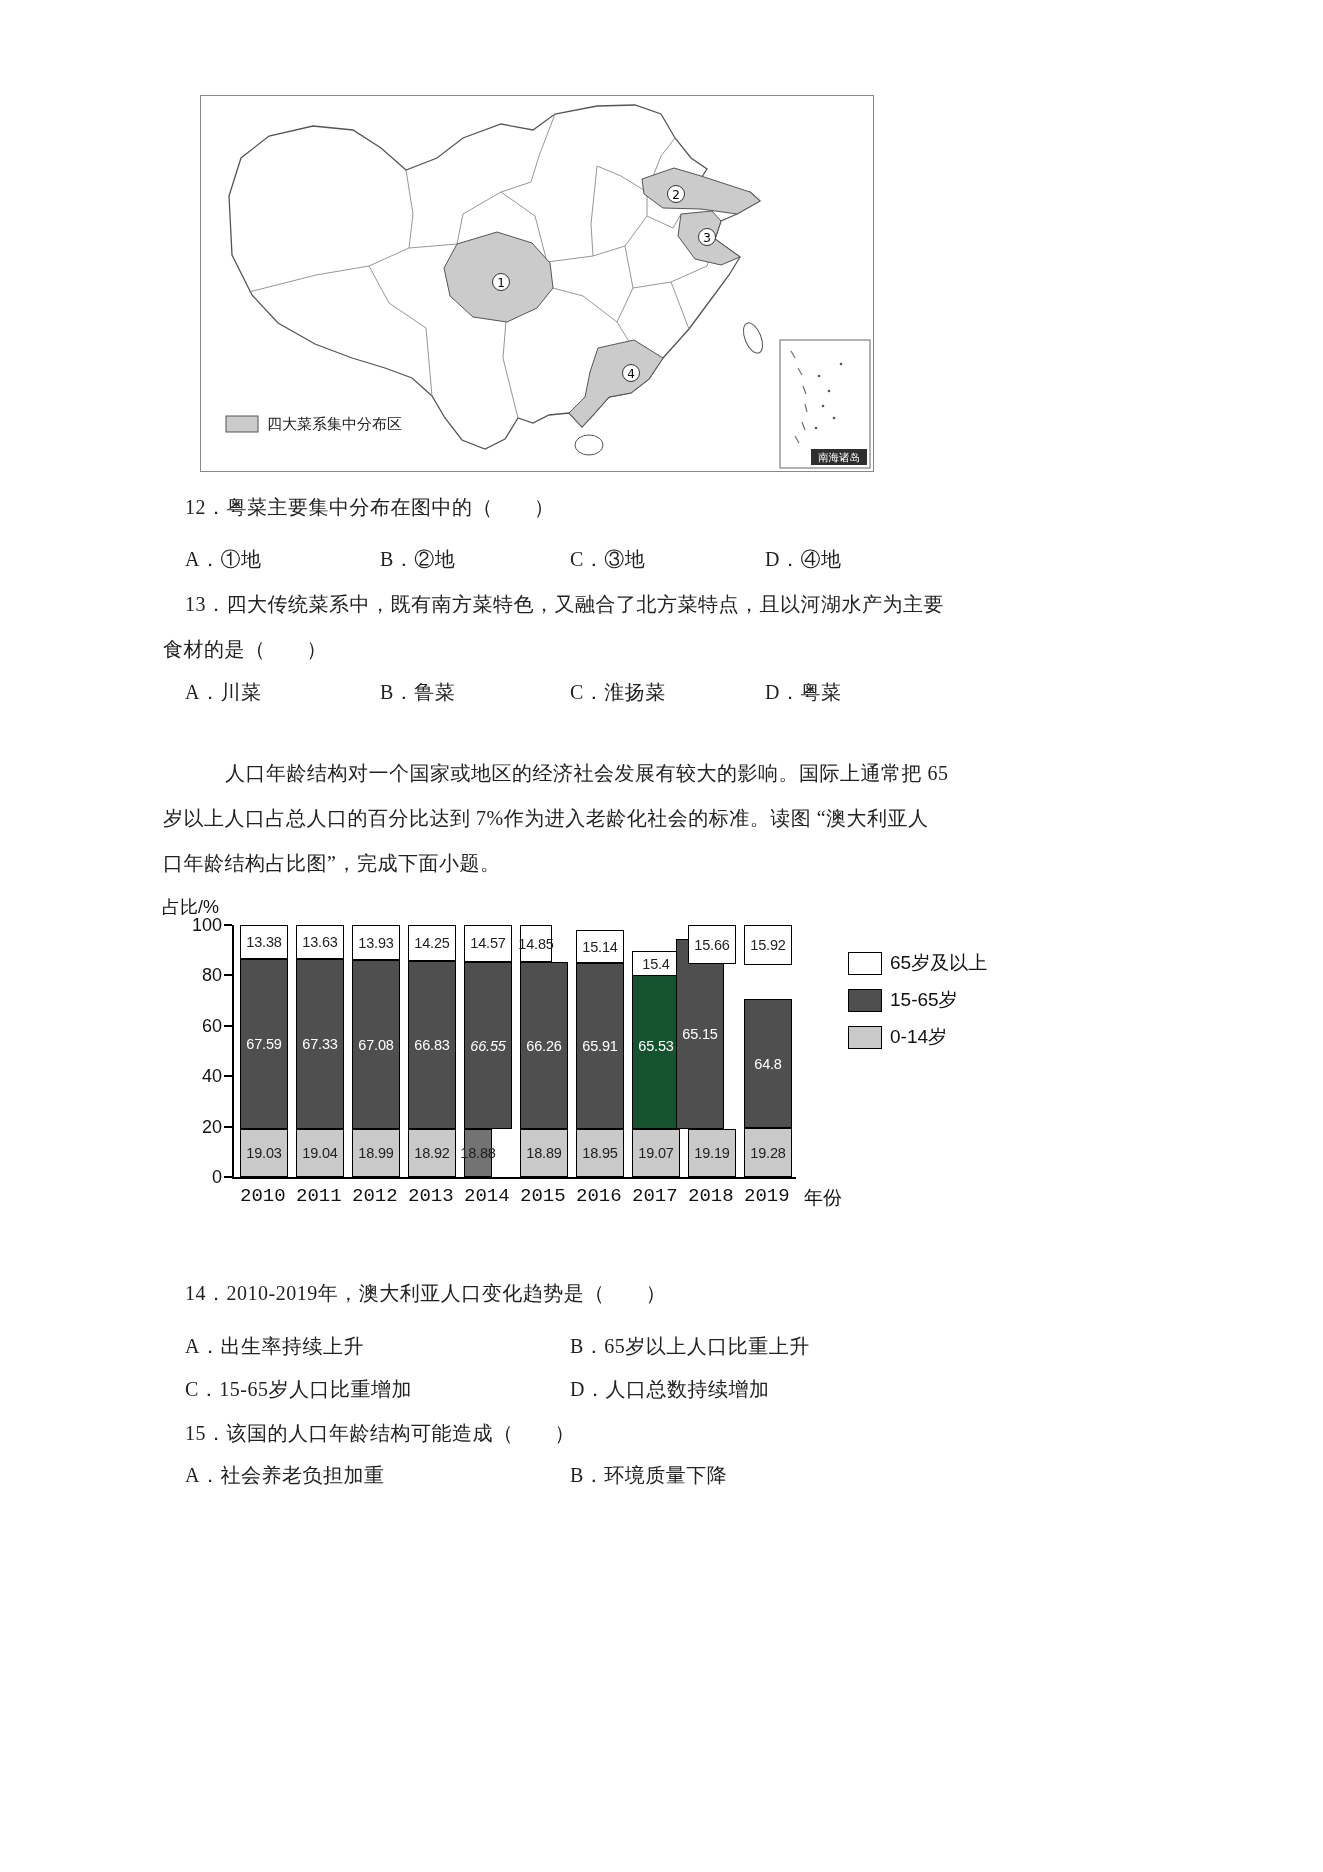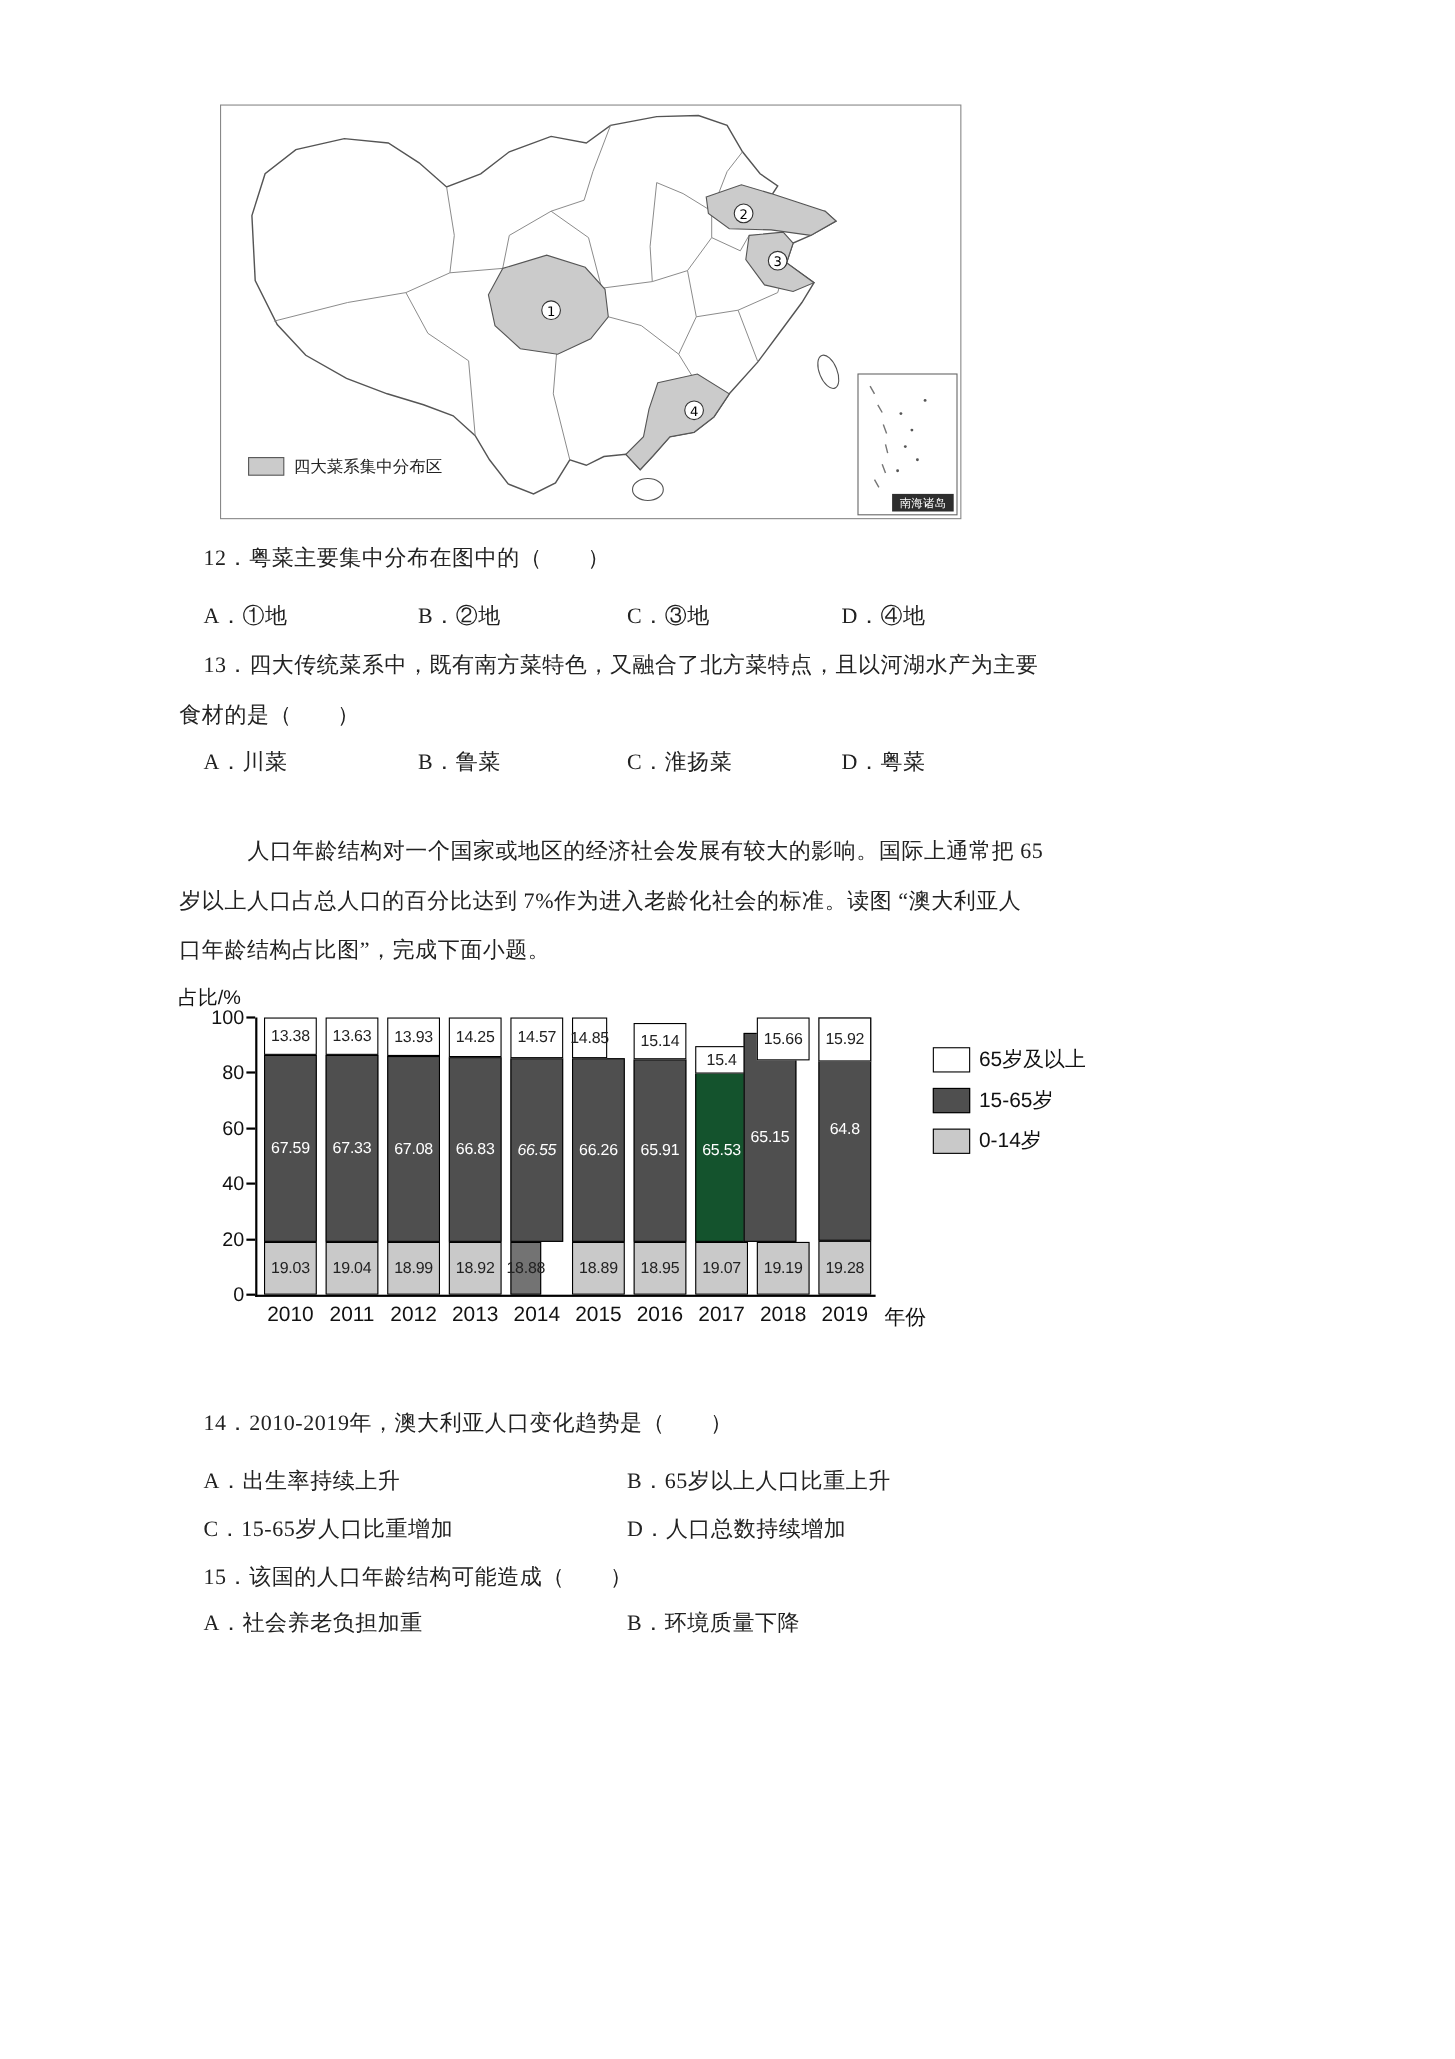--- a/index.html
+++ b/index.html
@@ -18,21 +18,21 @@
   .chart { position:absolute; left:160px; top:893px; width:1080px; height:345px;
            font-family:"Liberation Sans","DejaVu Sans",sans-serif; color:#111; }
   .chart-ytitle { position:absolute; left:2px; top:2px; font-size:18px; }
   .plot { position:absolute; left:72px; top:32px; width:562px; height:252px;
           border-left:2px solid #000; border-bottom:2px solid #000; }
   .ytick-label { position:absolute; left:-52px; width:40px; text-align:right; font-size:18px; }
   .ytick-mark  { position:absolute; left:-10px; width:8px; height:2px; background:#000; }
   .seg { position:absolute; box-sizing:border-box; border:1px solid #000;
          display:flex; align-items:center; justify-content:center; }
   .seg-label { font-size:14.5px; letter-spacing:-0.2px; }
-  .x-label { position:absolute; top:100%; margin-top:8px; text-align:center; font-size:19px; }
+  .x-label { position:absolute; top:100%; margin-top:8px; text-align:left; font-size:19px;font-family:Liberation Mono, monospace; }
   .x-axis-title { position:absolute; left:570px; top:100%; margin-top:8px; font-size:19px; white-space:nowrap; }
   .legend { position:absolute; left:688px; top:57px; }
   .legend-row { display:flex; align-items:center; margin-bottom:11px; }
   .legend-swatch { width:34px; height:23px; border:1.5px solid #000; margin-right:8px; box-sizing:border-box; }
   .legend-label { font-size:19px; }
 </style>
 </head>
 <body>
 
 <div class="page">
@@ -230,21 +230,21 @@
         <div class="seg" style="left: 442px; width: 48px; bottom: 48.3588px; height: 190px; background: rgb(79, 79, 79);">
           <span class="seg-label" style="color: rgb(255, 255, 255);">65.15</span>
         </div>
         <div class="seg" style="left: 454px; width: 48px; bottom: 212.537px; height: 39.4632px; background: rgb(255, 255, 255);">
           <span class="seg-label" style="color: rgb(34, 34, 34);">15.66</span>
         </div>
         <div class="x-label" style="left: 454px; width: 48px;">2018</div>
         <div class="seg" style="left: 510px; width: 48px; bottom: 0px; height: 48.5856px; background: rgb(201, 201, 201);">
           <span class="seg-label" style="color: rgb(34, 34, 34);">19.28</span>
         </div>
-        <div class="seg" style="left: 510px; width: 48px; bottom: 48.5856px; height: 203px; background: rgb(79, 79, 79);">
+        <div class="seg" style="left: 510px; width: 48px; bottom: 48.5856px; height: 129px; background: rgb(79, 79, 79);">
           <span class="seg-label" style="color: rgb(255, 255, 255);">64.8</span>
         </div>
         <div class="seg" style="left: 510px; width: 48px; bottom: 211.882px; height: 40.1184px; background: rgb(255, 255, 255);">
           <span class="seg-label" style="color: rgb(34, 34, 34);">15.92</span>
         </div>
         <div class="x-label" style="left: 510px; width: 48px;">2019</div>
       </div>
     <div class="legend" id="legend">
         <div class="legend-row">
           <span class="legend-swatch" style="background: rgb(255, 255, 255);"></span>

